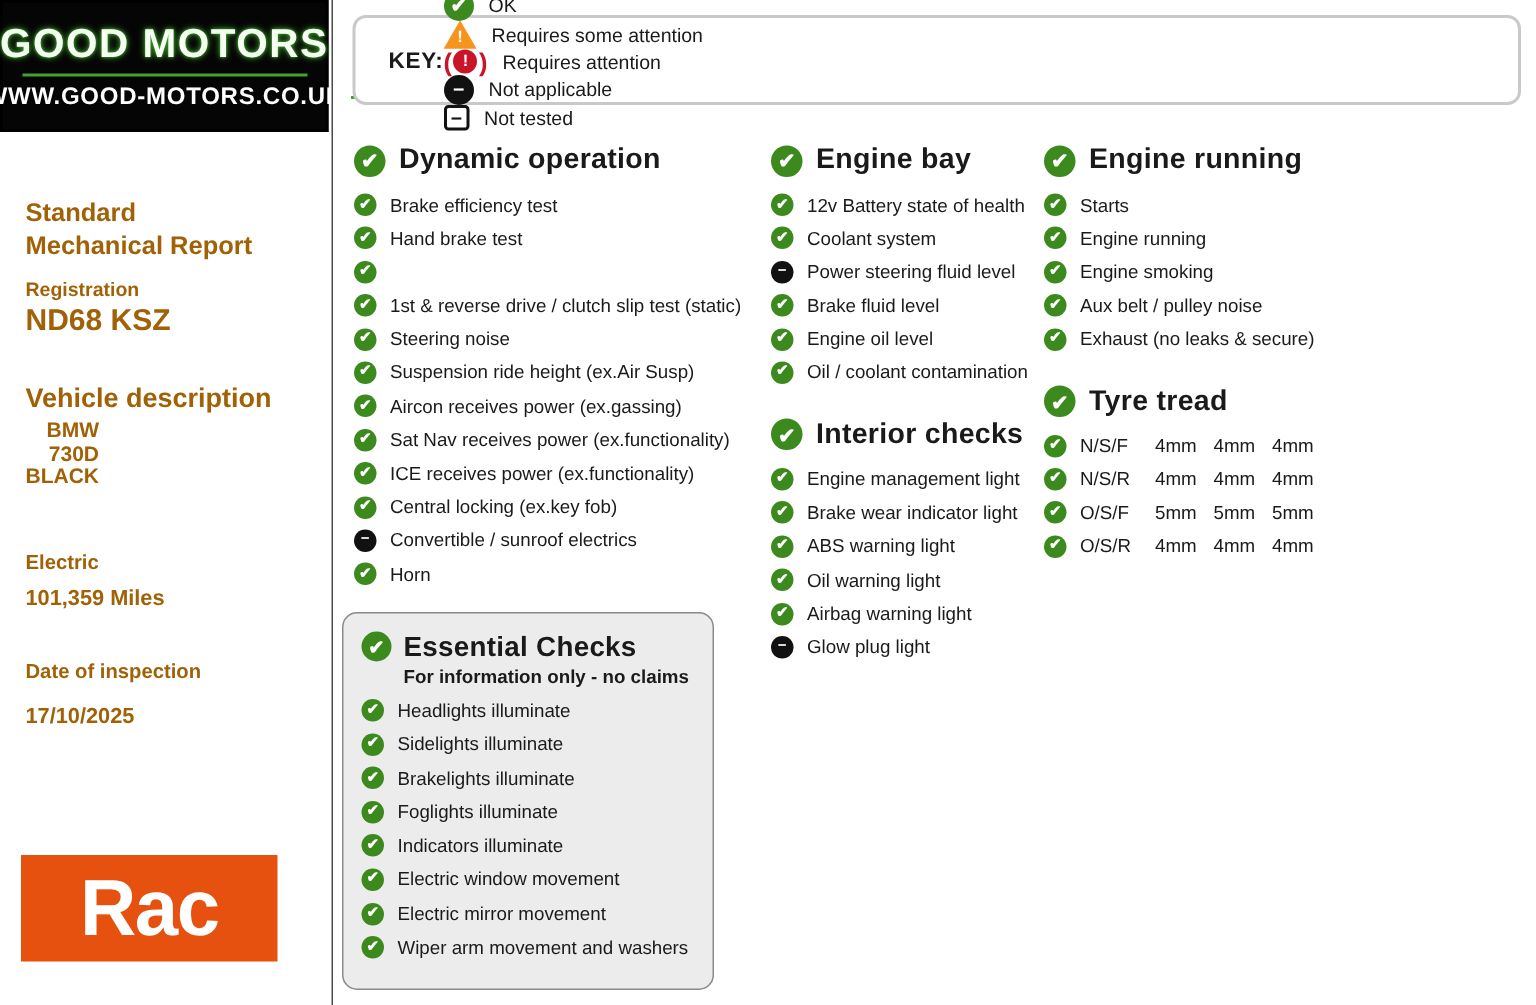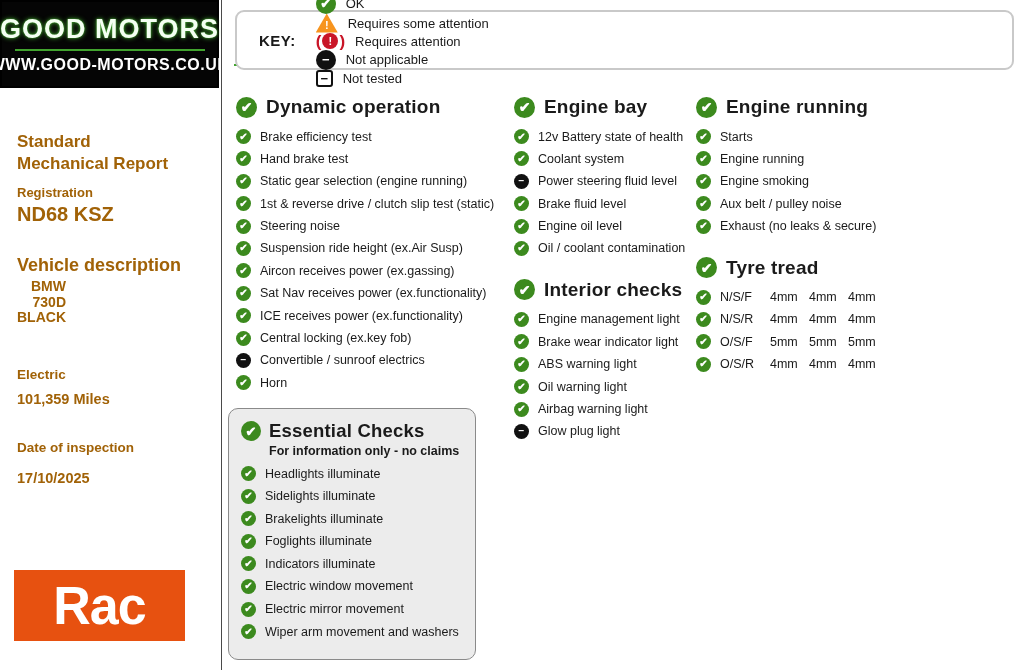--- a/index.html
+++ b/index.html
@@ -65,21 +65,21 @@
     transform:scaleY(1.02);line-height:1;
   }
 
   
   #key-panel{
     position:absolute;left:235px;top:10px;width:779px;height:60px;
     border:2px solid #c9c9c9;border-radius:9px;
     display:flex;align-items:center;padding:0 14px 0 22px;
     background:#fff;
   }
-  #key-label{font-size:15px;font-weight:bold;margin-right:20px;letter-spacing:.5px;}
+  #key-label{font-size:15px;font-weight:bold;letter-spacing:.5px;}
   .key-item{display:flex;align-items:center;margin-right:26px;}
   .key-item:last-child{margin-right:0;}
   .key-item .lbl{font-size:13px;margin-left:10px;white-space:nowrap;}
 
   
   .ic{
     display:inline-flex;align-items:center;justify-content:center;
     border-radius:50%;color:#fff;font-weight:bold;flex:none;line-height:1;
   }
   .ic.ok{background:var(--ok-green);}
@@ -199,21 +199,20 @@
       <div class="row">
         <span class="ic ok sm">✔</span>
         <span class="lbl">Brake efficiency test</span>
       </div>
       <div class="row">
         <span class="ic ok sm">✔</span>
         <span class="lbl">Hand brake test</span>
       </div>
       <div class="row">
         <span class="ic ok sm">✔</span>
-        <span class="lbl">Static gear selection (engine running)</span>
       </div>
       <div class="row">
         <span class="ic ok sm">✔</span>
         <span class="lbl">1st &amp; reverse drive / clutch slip test (static)</span>
       </div>
       <div class="row">
         <span class="ic ok sm">✔</span>
         <span class="lbl">Steering noise</span>
       </div>
       <div class="row">

